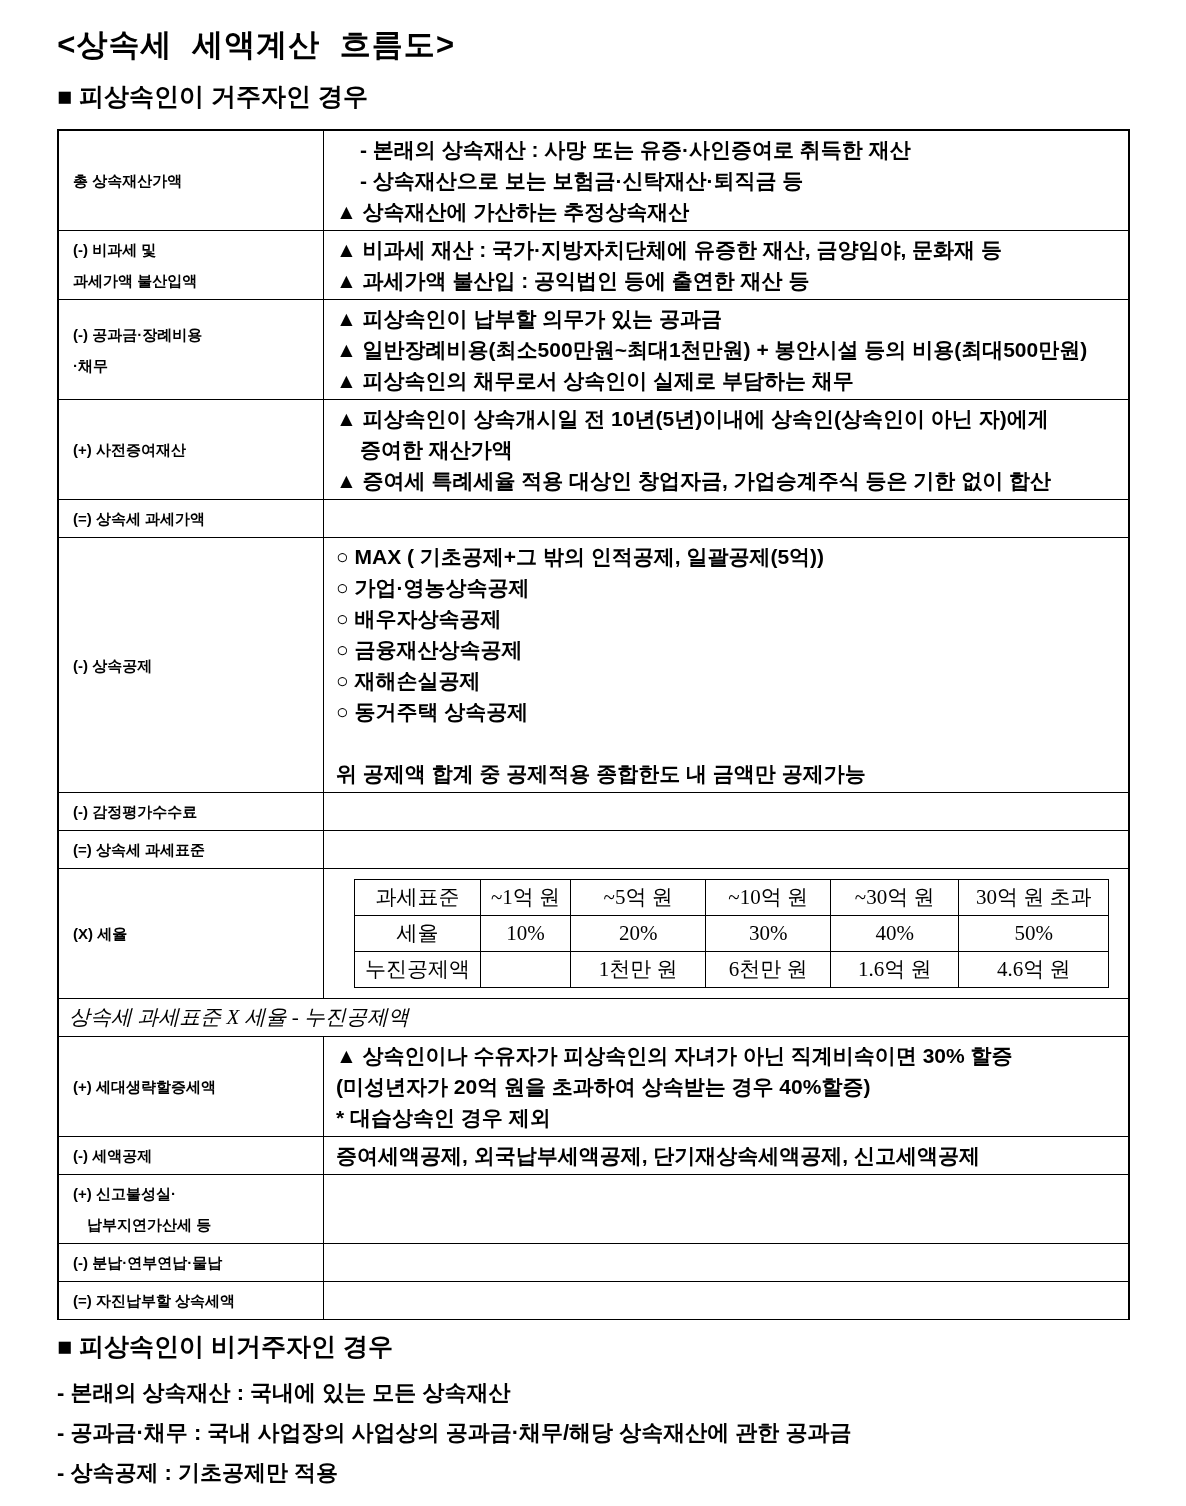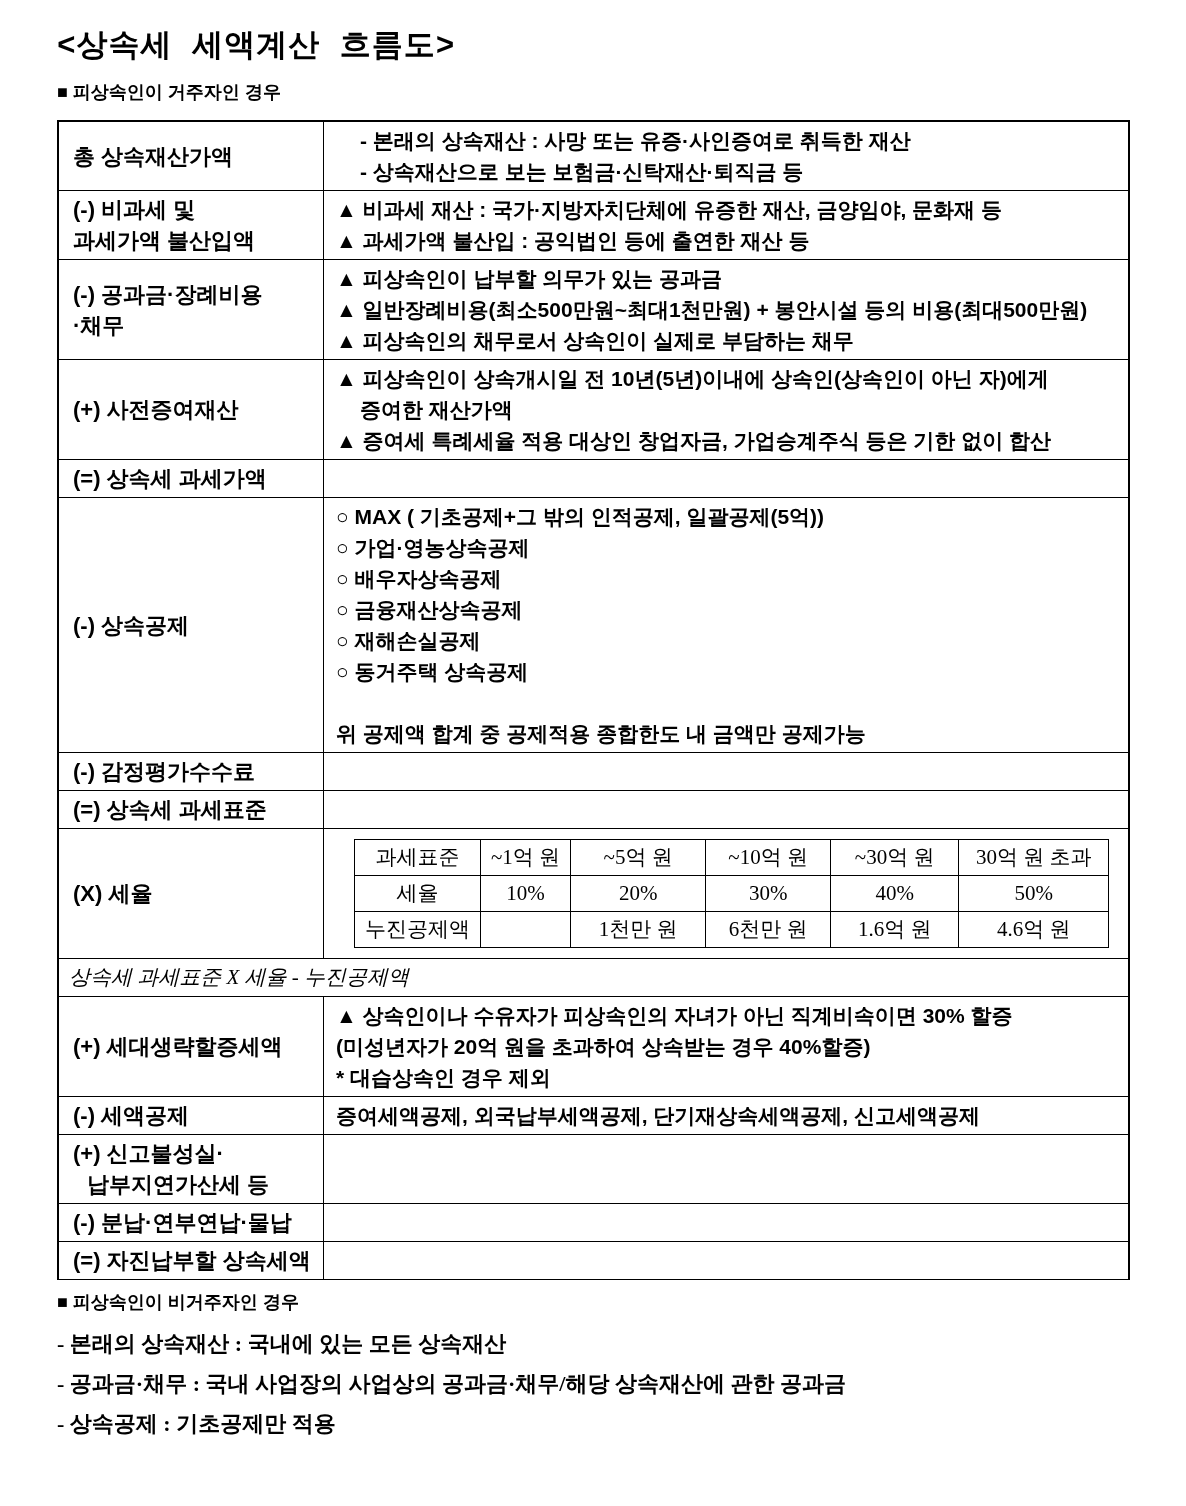--- a/index.html
+++ b/index.html
@@ -9,32 +9,32 @@
     font-family:"Liberation Serif","DejaVu Serif",serif;
     color:#000; position:relative;
   }
   .page { padding:20px 56px 0 57px; }
   .doc-title {
     font-size:31px; font-weight:bold; letter-spacing:1px;
     margin-top:4px; margin-bottom:14px;
     font-family:Liberation Mono, monospace;
   }
   .section-head {
-    font-size:18px; font-weight:bold; margin-bottom:16px;
+    font-size:25px; font-weight:bold; margin-bottom:16px;
     font-family:"Liberation Sans","DejaVu Sans",sans-serif;
   }
   
   .flow-table {
     width:1073px; border:2px solid #000; border-bottom:none;
     font-family:"Liberation Sans","DejaVu Sans",sans-serif;
   }
   .frow { display:flex; border-bottom:1.5px solid #000; }
   .fcell-label {
     width:265px; flex:0 0 265px; border-right:1.5px solid #000;
-    padding:3px 6px 3px 14px; font-size:22px; font-weight:bold;
+    padding:3px 6px 3px 14px; font-size:15px; font-weight:bold;
     line-height:31px; display:flex; flex-direction:column; justify-content:center;
   }
   .fcell-content {
     flex:1 1 auto; padding:3px 8px 3px 12px;
     font-size:21px; font-weight:bold; line-height:31px;
   }
   .line { min-height:31px; white-space:nowrap; }
   .line.indent { padding-left:24px; }
   .label-line2.indent { padding-left:14px; }
   .min-h { min-height:33px; }
@@ -57,40 +57,41 @@
   .rate-table td.c5 { width:150px; }
   .formula {
     font-family:"Liberation Serif","DejaVu Serif",serif;
     font-weight:normal; padding-left:10px;font-style:italic;
   }
   
   .bottom { margin-top:10px; }
   .bottom .section-head { margin-bottom:10px; }
   .note-line {
     font-size:22px; font-weight:bold; line-height:40px; white-space:nowrap;
-    font-family:Liberation Serif, serif;
+    font-family:Liberation Sans, sans-serif;
   }
 </style>
 </head>
 <body>
 
 <div class="page">
 
   <div class="doc-title">&lt;상속세 세액계산 흐름도&gt;</div>
   <div class="section-head">■ 피상속인이 거주자인 경우</div>
 
   <div class="flow-table">
 
     <div class="frow">
       <div class="fcell-label">
         <div>총 상속재산가액</div>
       </div>
       <div class="fcell-content">
         <div class="line indent">- 본래의 상속재산 : 사망 또는 유증·사인증여로 취득한 재산</div>
         <div class="line indent">- 상속재산으로 보는 보험금·신탁재산·퇴직금 등</div>
+        <div class="line">▲ 상속재산에 가산하는 추정상속재산</div>
       </div>
     </div>
 
     <div class="frow">
       <div class="fcell-label">
         <div>(-) 비과세 및</div>
         <div class="label-line2">과세가액 불산입액</div>
       </div>
       <div class="fcell-content">
         <div class="line">▲ 비과세 재산 : 국가·지방자치단체에 유증한 재산, 금양임야, 문화재 등</div>

